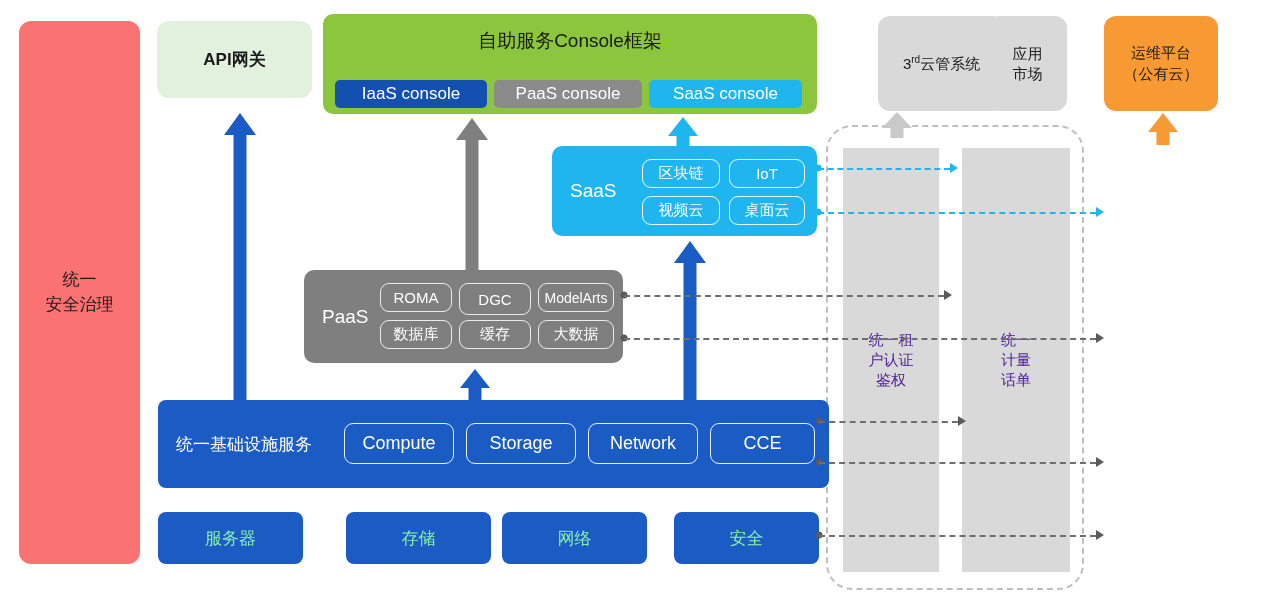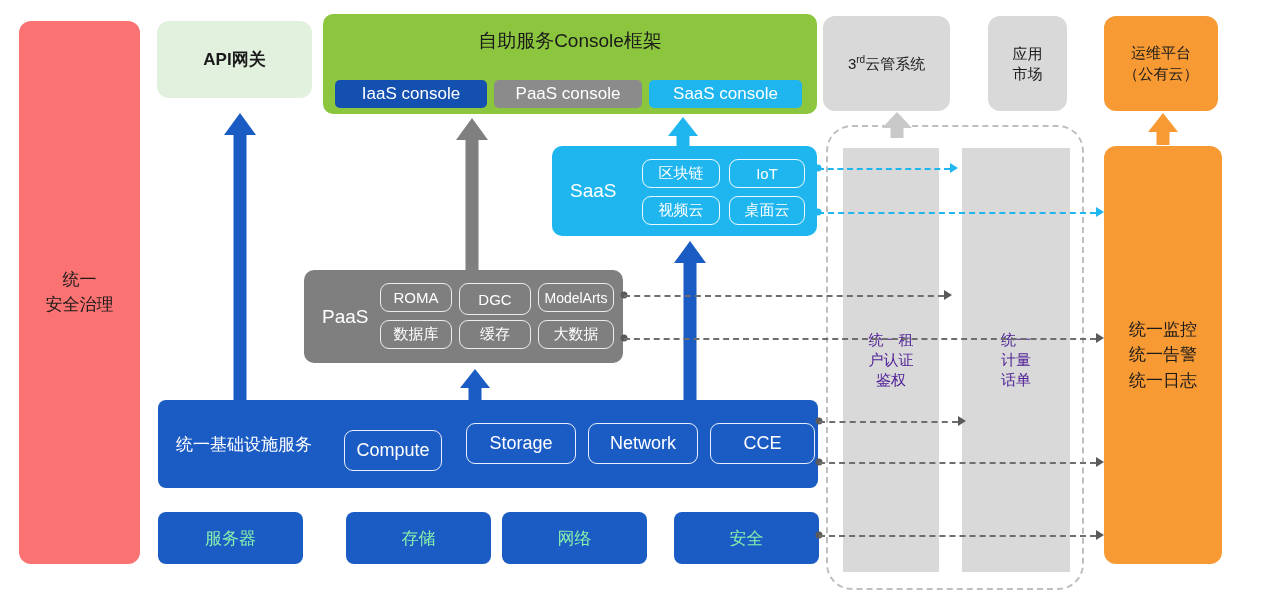--- a/index.html
+++ b/index.html
@@ -85,21 +85,21 @@
       <span>IaaS console</span>
     </div>
     <div class="console-chip chip-paas" style="left:171px;top:66px;width:148px;height:28px;">
       <span>PaaS console</span>
     </div>
     <div class="console-chip chip-saas" style="left:326px;top:66px;width:153px;height:28px;">
       <span>SaaS console</span>
     </div>
   </div>
 
-  <div class="box rnd-lg gray-top" style="left:823px;top:16px;width:127px;height:95px;">
+  <div class="box rnd-lg gray-top" style="left:878px;top:16px;width:127px;height:95px;">
     <span>
       <span>3</span><sup>rd</sup><span>云管系统</span>
     </span>
   </div>
 
   <div class="box rnd-lg gray-top" style="left:988px;top:16px;width:79px;height:95px;flex-direction:column;">
     <span>应用</span>
     <span>市场</span>
   </div>
 
@@ -115,25 +115,20 @@
     <span>户认证</span>
     <span>鉴权</span>
   </div>
 
   <div class="mid-col" style="left:962px;top:148px;width:108px;height:424px;flex-direction:column;">
     <span>统一</span>
     <span>计量</span>
     <span>话单</span>
   </div>
 
-  <div class="box rnd-lg orange-panel" style="left:1104px;top:146px;width:118px;height:418px;flex-direction:column;">
-    <span>统一监控</span>
-    <span>统一告警</span>
-    <span>统一日志</span>
-  </div>
 
   <div class="saas-block" style="position:absolute;left:552px;top:146px;width:265px;height:90px;">
     <div class="saas-label">SaaS</div>
     <div class="sub-chip" style="left:90px;top:13px;width:78px;height:29px;">
       <span>区块链</span>
     </div>
     <div class="sub-chip" style="left:177px;top:13px;width:76px;height:29px;">
       <span>IoT</span>
     </div>
     <div class="sub-chip" style="left:90px;top:50px;width:78px;height:29px;">
@@ -159,23 +154,23 @@
       <span>数据库</span>
     </div>
     <div class="sub-chip paas-chip" style="left:155px;top:50px;width:72px;height:29px;">
       <span>缓存</span>
     </div>
     <div class="sub-chip paas-chip" style="left:234px;top:50px;width:76px;height:29px;">
       <span>大数据</span>
     </div>
   </div>
 
-  <div class="infra-bar" style="position:absolute;left:158px;top:400px;width:660px;height:88px;">
+  <div class="infra-bar" style="position:absolute;left:158px;top:400px;width:660px;height:88px;padding-left:11px;">
     <div class="infra-label">统一基础设施服务</div>
-    <div class="infra-chip" style="left:186px;top:30px;width:98px;height:41px;">
+    <div class="infra-chip" style="left:186px;top:23px;width:110px;height:41px;">
       <span>Compute</span>
     </div>
     <div class="infra-chip" style="left:308px;top:23px;width:110px;height:41px;">
       <span>Storage</span>
     </div>
     <div class="infra-chip" style="left:430px;top:23px;width:110px;height:41px;">
       <span>Network</span>
     </div>
     <div class="infra-chip" style="left:552px;top:23px;width:105px;height:41px;">
       <span>CCE</span>

